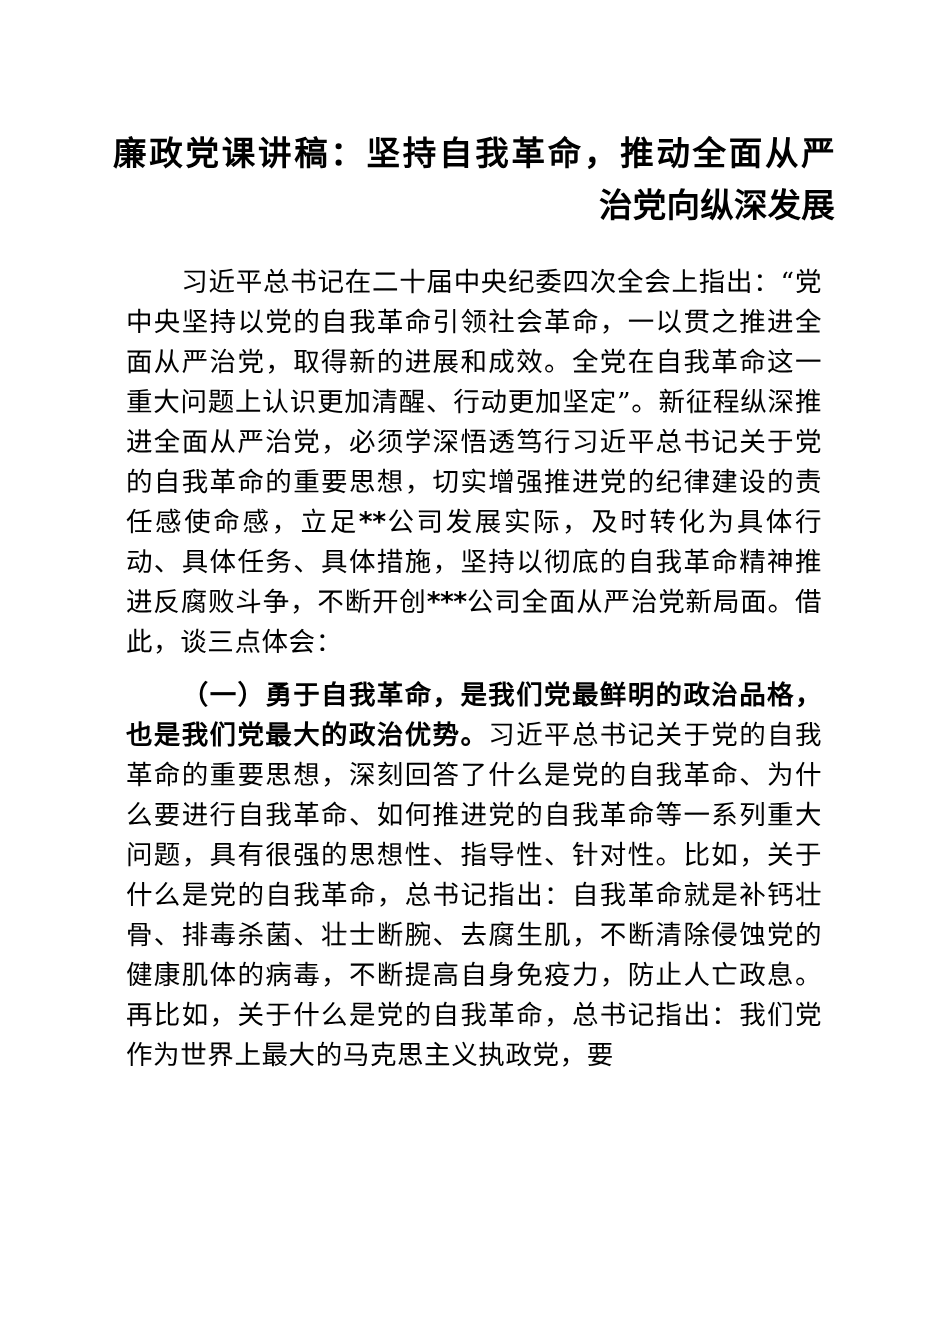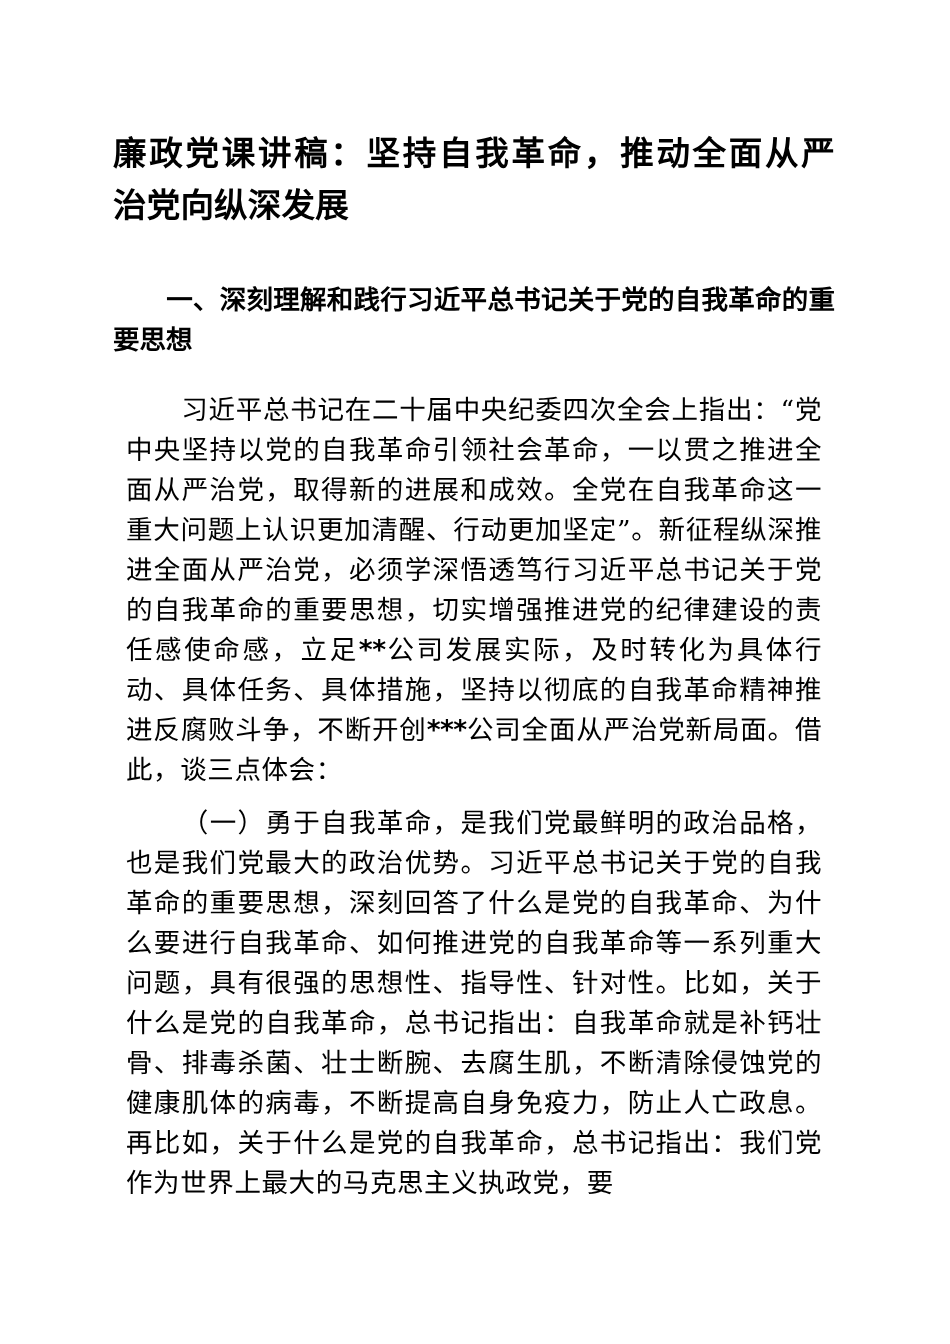--- a/index.html
+++ b/index.html
@@ -45,21 +45,21 @@
     word-break: break-all;
   }
   .doc-title .t-line {
     display: block;
   }
   .doc-title .t-line-1 {
     text-align: justify;
     text-align-last: justify;
   }
   .doc-title .t-line-2 {
-    text-align: left;
+    text-align: right;
   }
 
   
   .section-heading {
     font-family: "DejaVu Sans", "Liberation Sans", sans-serif;
     font-weight: bold;
     font-size: 26.5px;
     line-height: 40px;
     margin: 0;
     padding-top: 48px;
@@ -87,42 +87,39 @@
   }
   .para.first-body {
     padding-top: 17px;
   }
   .para .indent2 {
     display: inline-block;
     width: 55px;
   }
   .para b,
   .para .bold-lead {
-    font-weight: normal;
+    font-weight: bold;
   }
   .para .ast {
     font-family: "DejaVu Sans", "Liberation Sans", sans-serif;
     font-weight: bold;
     letter-spacing: -0.5px;
   }
 </style>
 </head>
 <body>
 
 <div class="page">
   <div class="content">
 
     <h1 class="doc-title">
       <span class="t-line t-line-1">廉政党课讲稿：坚持自我革命，推动全面从严</span>
       <span class="t-line t-line-2">治党向纵深发展</span>
     </h1>
 
-    <h2 class="section-heading">
-      <span class="indent2"></span><span>一、深刻理解和践行习近平总书记关于党的自我革命的重要思想</span>
-    </h2>
 
     <p class="para first-body">
       <span class="indent2"></span><span>习近平总书记在二十届中央纪委四次全会上指出：“党中央坚持以党的自我革命引领社会革命，一以贯之推进全面从严治党，取得新的进展和成效。全党在自我革命这一重大问题上认识更加清醒、行动更加坚定”。新征程纵深推进全面从严治党，必须学深悟透笃行习近平总书记关于党的自我革命的重要思想，切实增强推进党的纪律建设的责任感使命感，立足</span><span class="ast">**</span><span>公司发展实际，及时转化为具体行动、具体任务、具体措施，坚持以彻底的自我革命精神推进反腐败斗争，不断开创</span><span class="ast">***</span><span>公司全面从严治党新局面。借此，谈三点体会：</span>
     </p>
 
     <p class="para">
       <span class="indent2"></span><span class="bold-lead">（一）勇于自我革命，是我们党最鲜明的政治品格，也是我们党最大的政治优势。</span><span>习近平总书记关于党的自我革命的重要思想，深刻回答了什么是党的自我革命、为什么要进行自我革命、如何推进党的自我革命等一系列重大问题，具有很强的思想性、指导性、针对性。比如，关于什么是党的自我革命，总书记指出：自我革命就是补钙壮骨、排毒杀菌、壮士断腕、去腐生肌，不断清除侵蚀党的健康肌体的病毒，不断提高自身免疫力，防止人亡政息。再比如，关于什么是党的自我革命，总书记指出：我们党作为世界上最大的马克思主义执政党，要</span>
     </p>
 
   </div>

